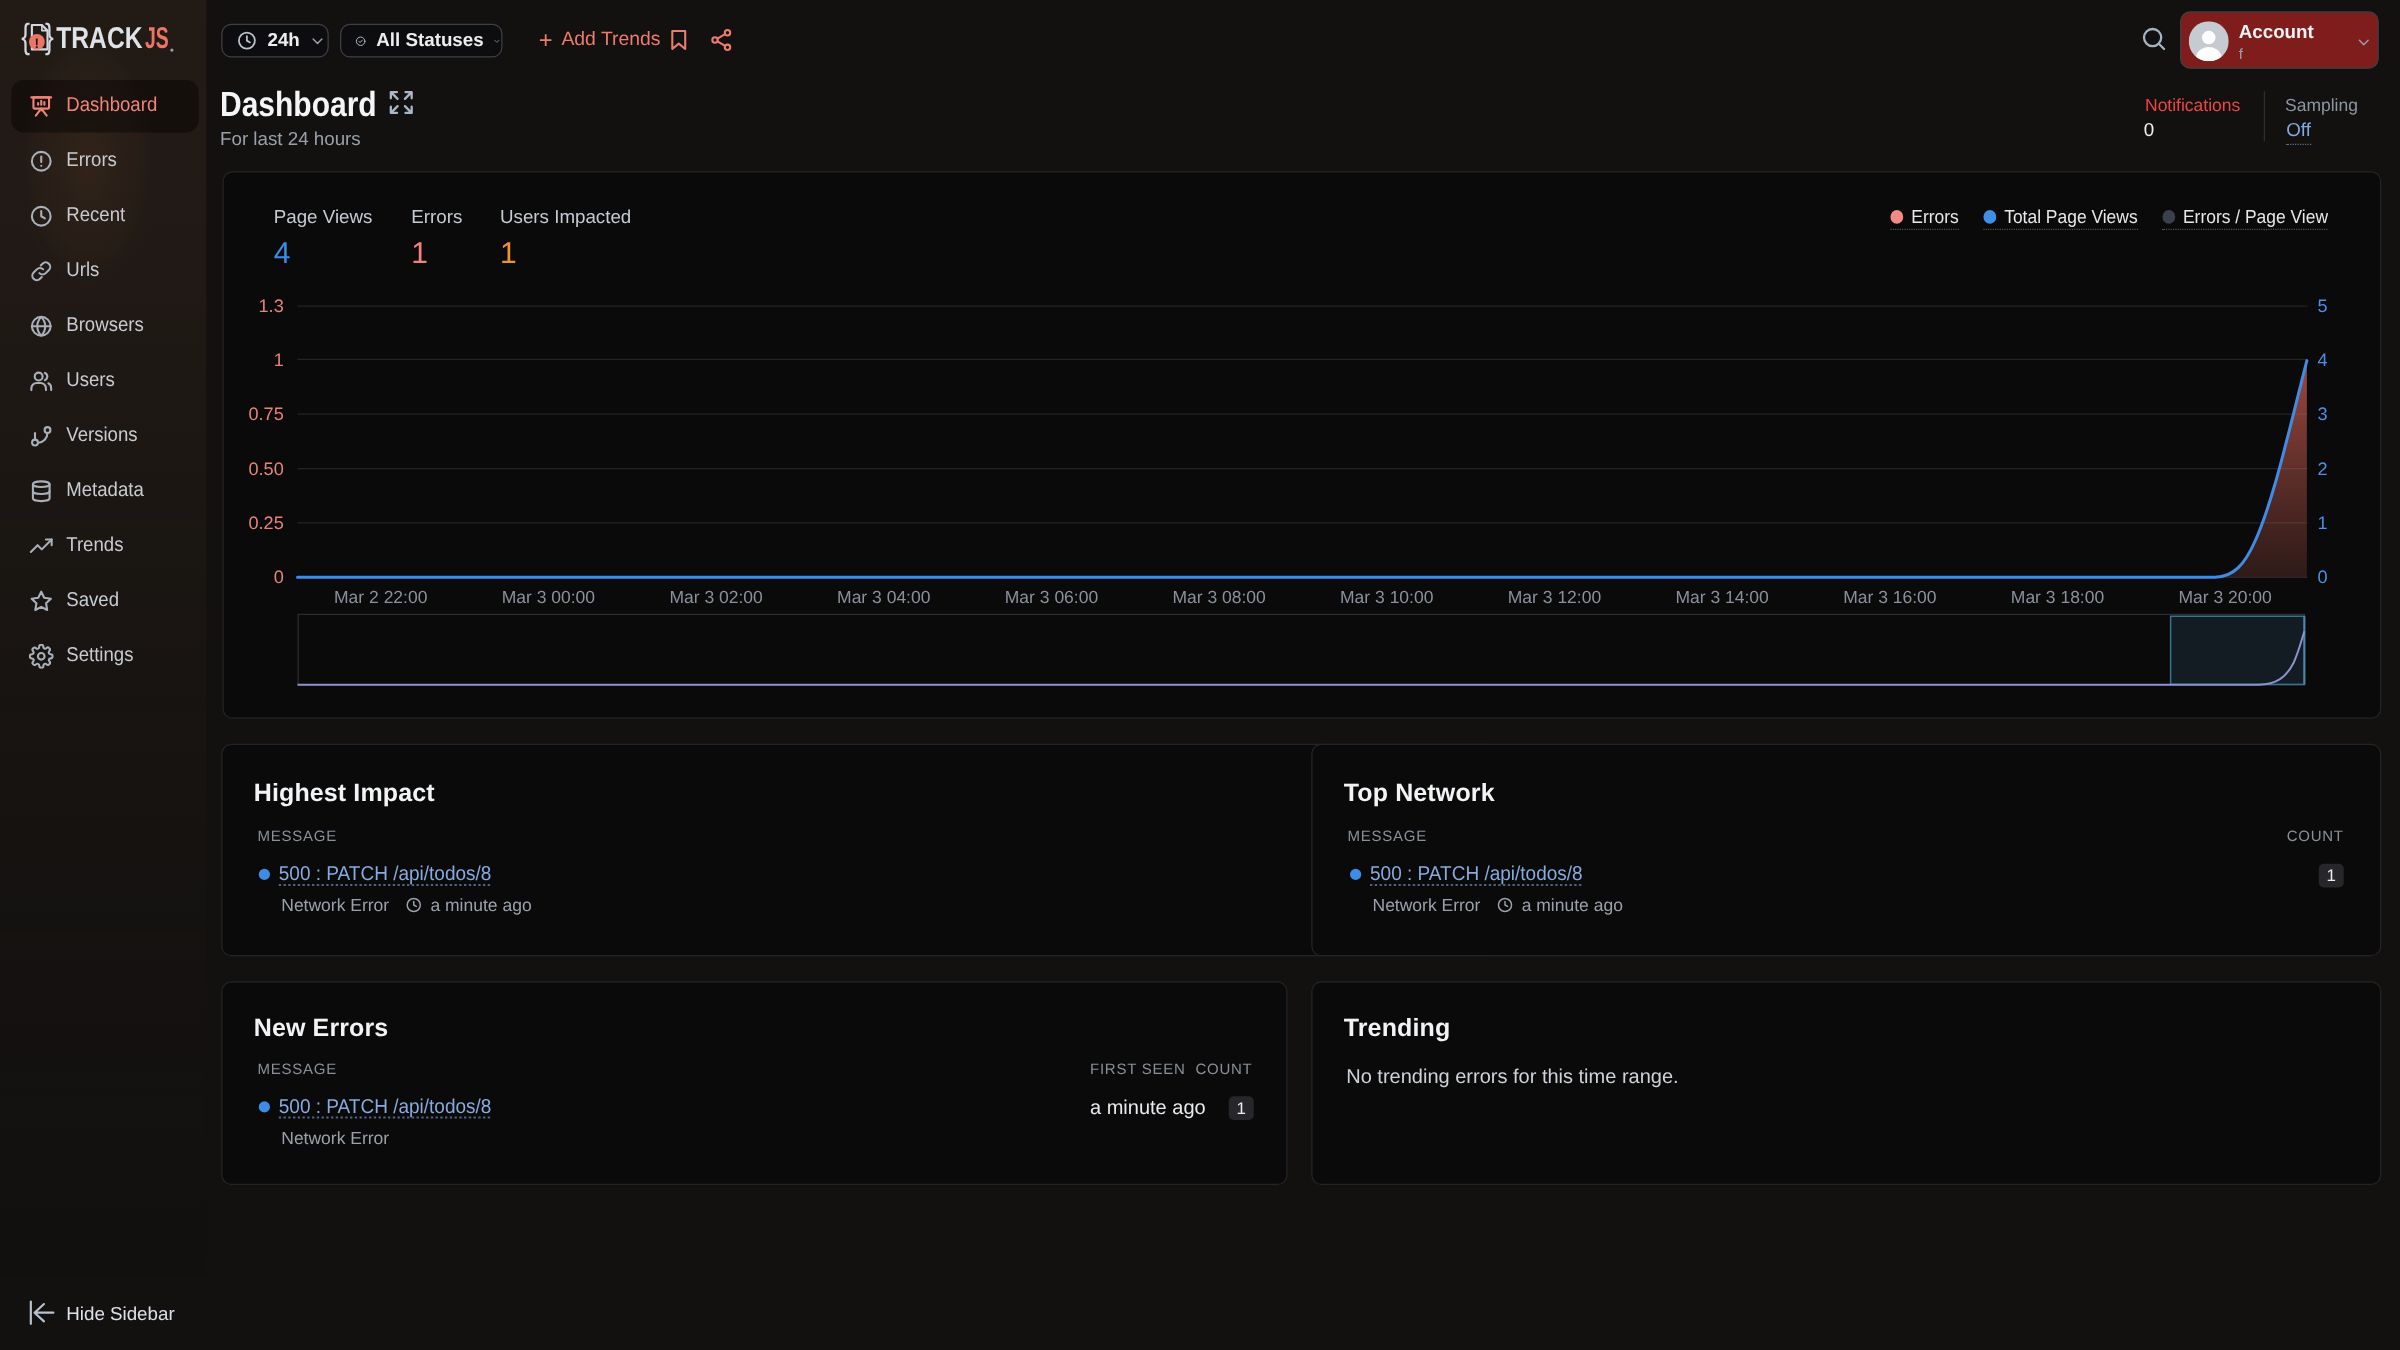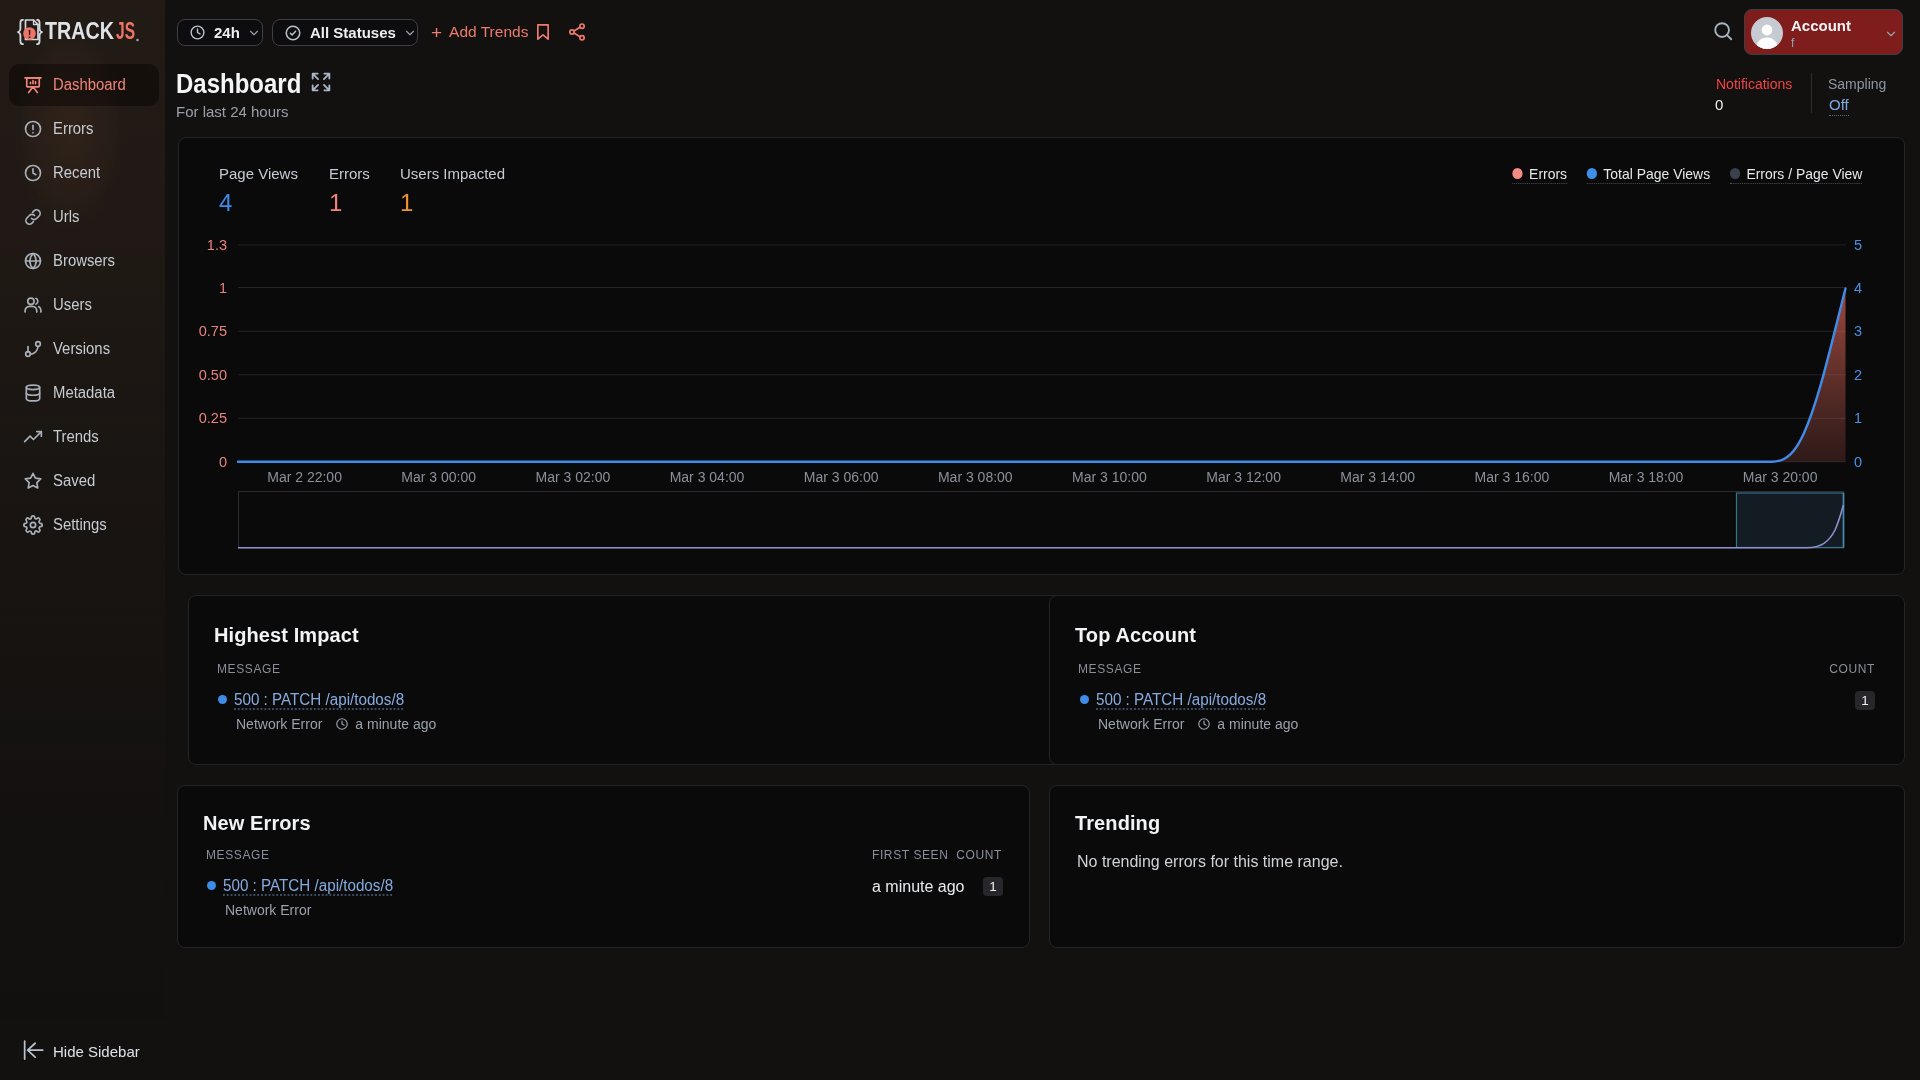--- a/index.html
+++ b/index.html
@@ -146,21 +146,21 @@
 <div class="pill" style="left:177px;top:19px;width:86px">
   <svg class="ic" style="margin-left:11px" width="17" height="17" viewBox="0 0 24 24" color="#b9c3cd">
       <circle cx="12" cy="12" r="9"></circle>
       <path d="M12 7v5l3.5 2"></path>
     </svg>
   <span class="txt" style="margin-left:8px">24h</span>
   <svg class="ic chev" style="margin-left:7px" viewBox="0 0 24 24">
       <path d="M6 9l6 6 6-6"></path>
     </svg>
 </div>
-<div class="pill" style="left:272px;top:19px;width:146px">
+<div class="pill" style="left:272px;top:19px;width:130px">
   <svg class="ic" style="margin-left:11px" width="18" height="18" viewBox="0 0 24 24" color="#b9c3cd">
       <circle cx="12" cy="12" r="9"></circle>
       <path d="M8.5 12.3l2.3 2.3 4.7-5"></path>
     </svg>
   <span class="txt" style="margin-left:8px">All Statuses</span>
   <svg class="ic chev" style="margin-left:7px" viewBox="0 0 24 24">
       <path d="M6 9l6 6 6-6"></path>
     </svg>
 </div>
 <div class="abs" style="left:431px;top:23px;color:#ee7b6d;font-size:15.5px;display:flex;align-items:center;gap:7px">
@@ -279,36 +279,36 @@
 <text x="1601.1" y="344" text-anchor="middle" font-size="14" fill="#8a919c">Mar 3 20:00</text>
 <path d="M59 323.8 H1593 C1608 323.8 1617 313 1625 295 C1640 262 1652 207 1666.5 150.5 L1666.5 323.8 Z" fill="url(#redg)" stroke="none"></path>
 <path d="M59 323.8 H1593 C1608 323.8 1617 313 1625 295 C1640 262 1652 207 1666.5 150.5" fill="none" stroke="#3f8ce8" stroke-width="2.4" stroke-linecap="round"></path>
 <rect x="59.5" y="353.5" width="1605" height="56.5" fill="none" stroke="#2c2c32" stroke-width="1"></rect>
 <rect x="1557.5" y="355" width="107" height="54.5" fill="rgba(86,150,200,0.13)" stroke="#38728f" stroke-width="1.2"></rect>
 <line x1="1664.5" y1="355" x2="1664.5" y2="409.5" stroke="#4f86ae" stroke-width="1.6"></line>
       <path d="M59 409.7 H1628 C1642 409.7 1650 404 1656 392 C1660 383 1662 375 1664.5 367" fill="none" stroke="#8c92cc" stroke-width="1.6"></path>
     </svg>
 </div>
 
-<div class="card" style="left:188px;top:595px;width:1022px;height:170px">
+<div class="card" style="left:177px;top:595px;width:1022px;height:170px">
   <div class="ctitle" style="top:28px">Highest Impact</div>
   <div class="chead" style="left:28px;top:66px">MESSAGE</div>
   <div class="chead" style="right:27px;top:66px">USERS IMPACTED</div>
   <div class="dot" style="left:29px;top:99px"></div>
   <div class="abs link" style="left:45px;top:95px">500 : PATCH /api/todos/8</div>
   <div class="badge" style="right:26px;top:95px">1</div>
   <div class="abs sub" style="left:47px;top:120px;display:flex;align-items:center">Network Error
     <svg class="ic" style="margin-left:13px;margin-right:6px" width="14" height="14" viewBox="0 0 24 24" color="#9aa1ab">
         <circle cx="12" cy="12" r="9"></circle>
         <path d="M12 7v5l3.5 2"></path>
       </svg>a minute ago</div>
 </div>
 
 <div class="card" style="left:1049px;top:595px;width:856px;height:170px">
-  <div class="ctitle" style="top:28px">Top Account</div>
+  <div class="ctitle" style="top:28px">Top Network</div>
   <div class="chead" style="left:28px;top:66px">MESSAGE</div>
   <div class="chead" style="right:29px;top:66px">COUNT</div>
   <div class="dot" style="left:30px;top:99px"></div>
   <div class="abs link" style="left:46px;top:95px">500 : PATCH /api/todos/8</div>
   <div class="badge" style="right:29px;top:95px">1</div>
   <div class="abs sub" style="left:48px;top:120px;display:flex;align-items:center">Network Error
     <svg class="ic" style="margin-left:13px;margin-right:6px" width="14" height="14" viewBox="0 0 24 24" color="#9aa1ab">
         <circle cx="12" cy="12" r="9"></circle>
         <path d="M12 7v5l3.5 2"></path>
       </svg>a minute ago</div>

